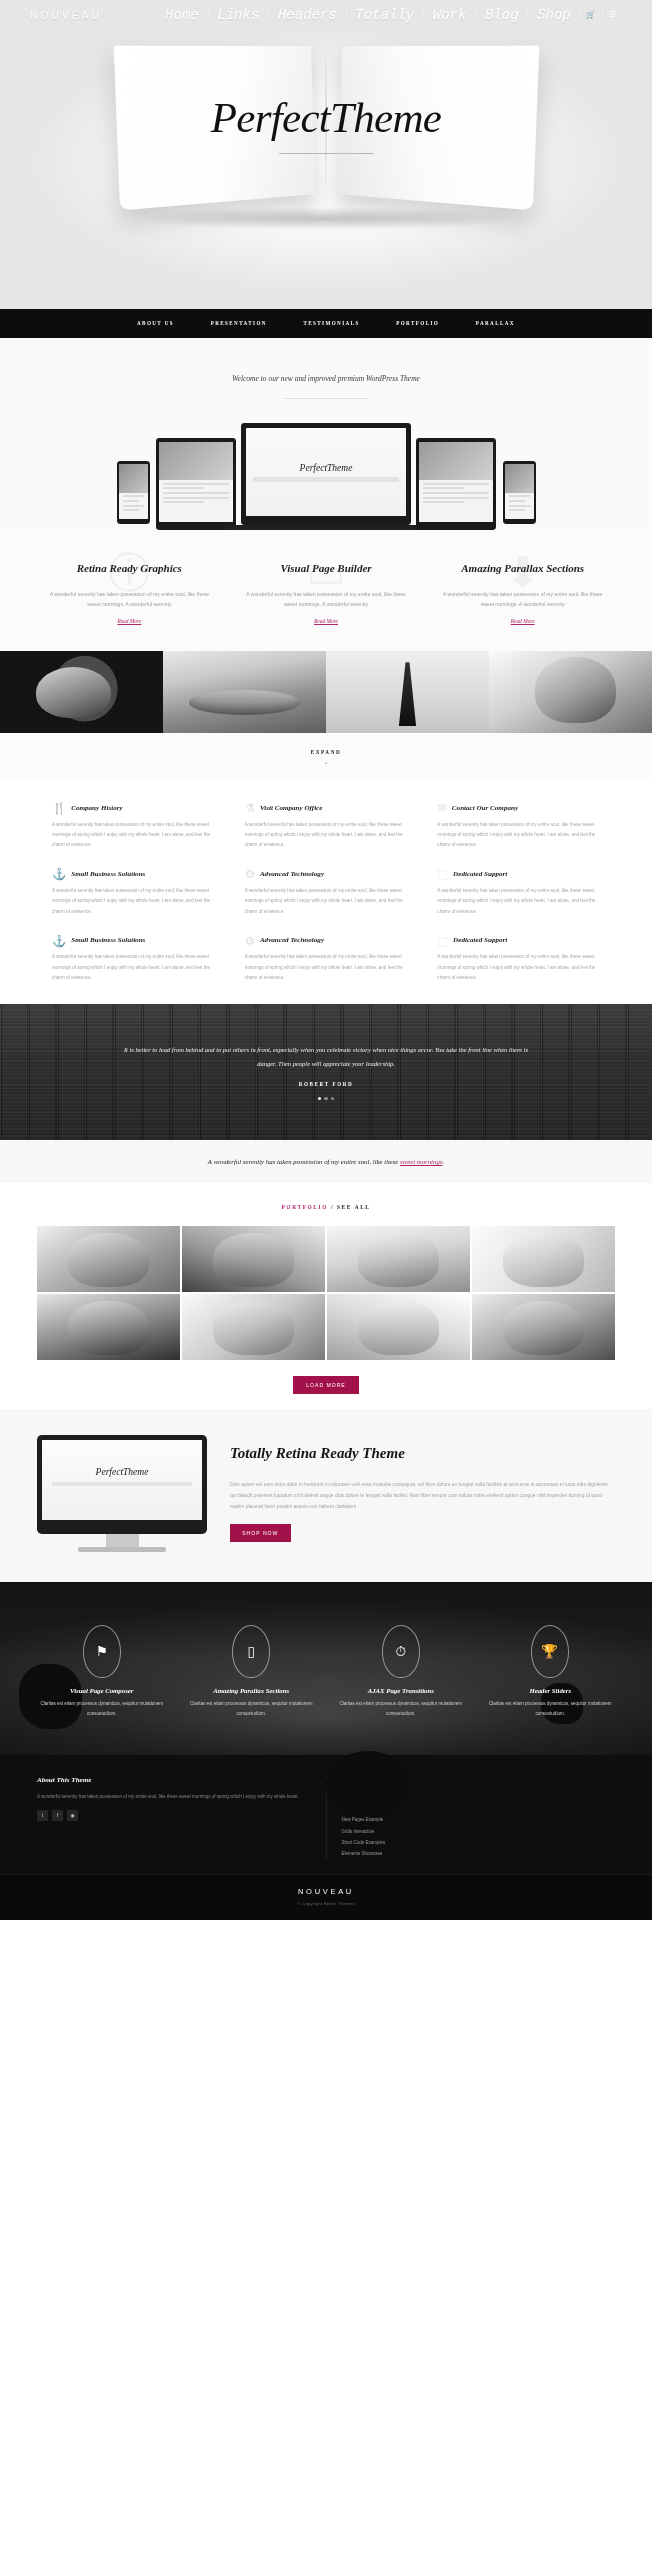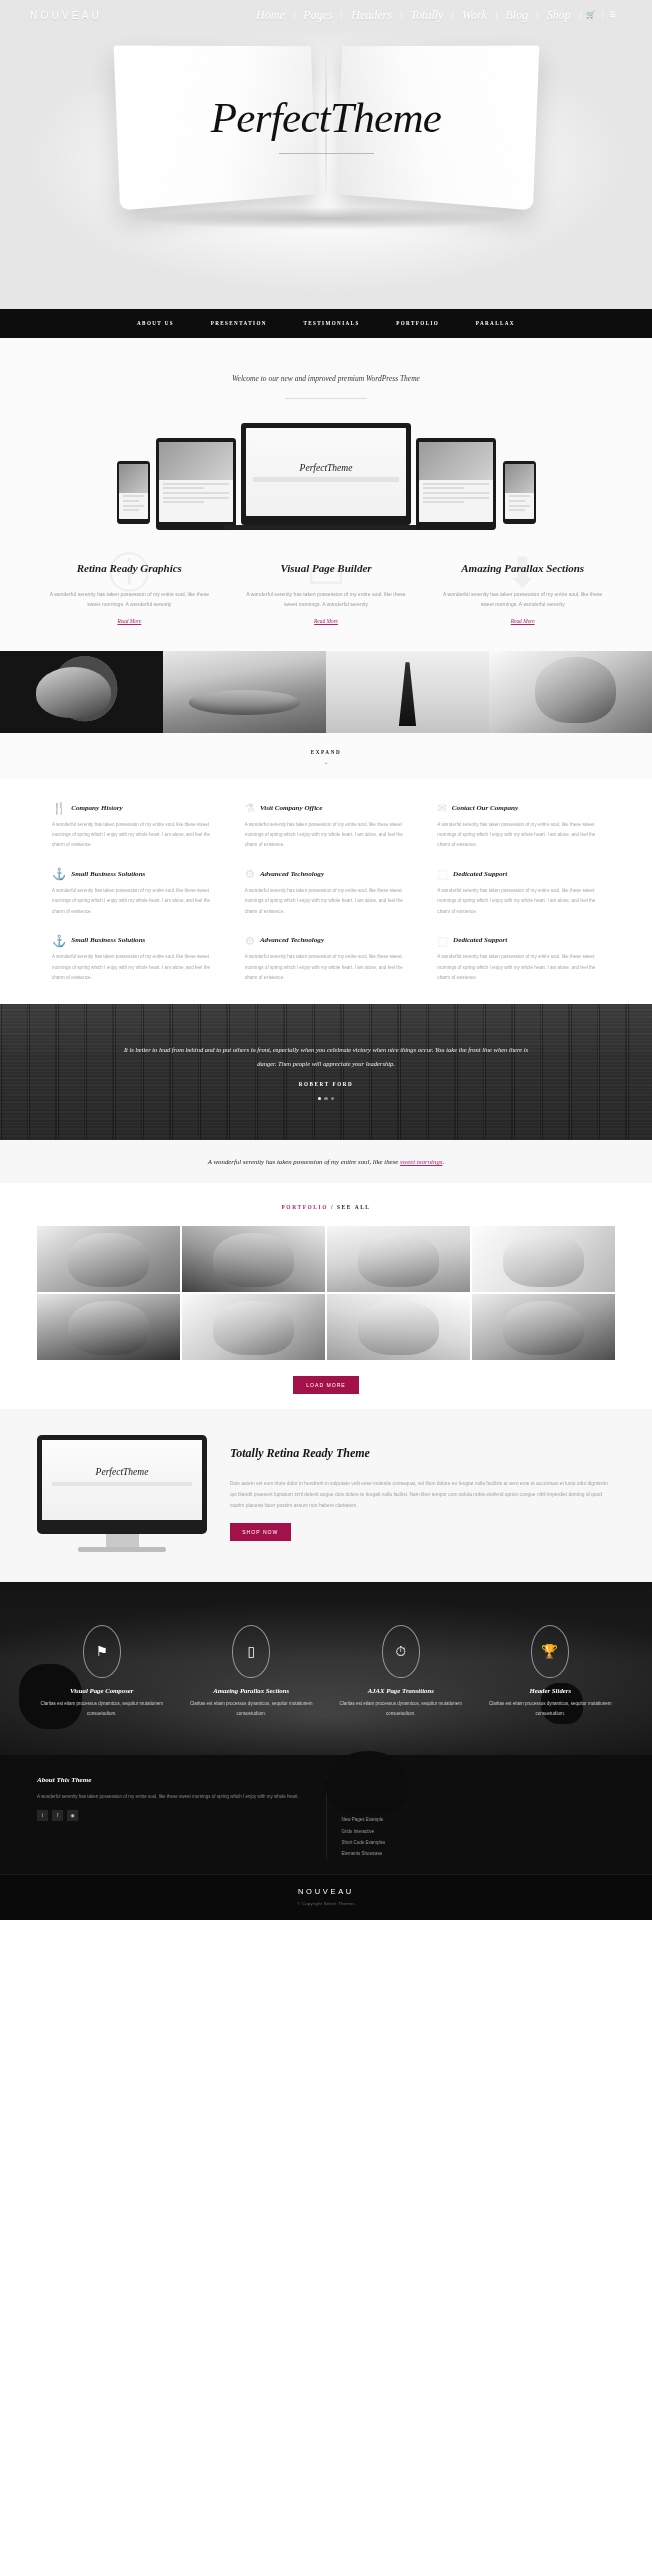--- a/index.html
+++ b/index.html
@@ -57,22 +57,22 @@
   .topbar {
     position:absolute; top:0; left:0; right:0; height:30px; z-index:8;
     display:flex; align-items:center; padding:0 30px;
   }
   .logo {
     font-family:"Liberation Sans", sans-serif; font-size:10.2px; letter-spacing:3.1px;
     color:#fff; text-shadow:0 0.7px 1.4px rgba(0,0,0,.12); font-weight:400;
   }
   .topnav { margin-left:auto; display:flex; align-items:center; gap:0; }
   .topnav a {
-    font-family:Liberation Serif, serif; font-style:italic;
-    font-size:12px; color:#fff; text-decoration:none; padding:0 8.8px;
+    font-family:Liberation Mono, monospace; font-style:italic;
+    font-size:14px; color:#fff; text-decoration:none; padding:0 8.8px;
     border-left:0.7px solid rgba(255,255,255,.45); line-height:8.2px;
     text-shadow:0 0.7px 1.4px rgba(0,0,0,.1);
   }
   .topnav a:first-child { border-left:0; }
   .topnav .ic { padding:0 6.1px; border-left:0.7px solid rgba(255,255,255,.45); color:#fff; font-size:7.5px; line-height:8.2px; }
 
   
   .blacknav {
     background:#0d0d0d; height:28.5px; display:flex; align-items:center;
     justify-content:center; gap:0;
@@ -217,21 +217,21 @@
   
   .retina { background:#f7f7f7; display:flex; align-items:center; padding:26px 37px 30px; gap:23px; }
   .imac { width:170px; flex:none; }
   .imac .body { background:#1d1d1d; border-radius:4.8px; padding:5.4px 5.4px 13.6px; }
   .imac .scr { background:linear-gradient(#fcfcfc,#f0f0f0); height:80px; position:relative; }
   .imac .t { font-family:"Liberation Serif", serif; font-style:italic; font-size:9.5px; color:#171717; text-align:center; padding-top:27px; }
   .imac .bar { height:4.1px; background:#e4e4e4; margin:4.8px 9.5px 0; }
   .imac .neck { width:33px; height:13.6px; background:#c9c9c9; margin:0 auto; }
   .imac .foot { width:88px; height:4.8px; background:#bdbdbd; margin:0 auto; border-radius:2px; }
   .rtx { flex:1; }
-  .rtx h2 { font-family:"Liberation Serif", serif; font-style:italic; font-size:12px; color:#151515; margin-bottom:17px; }
+  .rtx h2 { font-family:"Liberation Serif", serif; font-style:italic; font-size:15px; color:#151515; margin-bottom:17px; }
   .rtx p { font-size:4.9px; line-height:2.25; color:#a3a3a3; }
   .shopnow {
     display:inline-block; margin-top:11.6px; background:#a3114a; color:#fff;
     font-size:5.1px; letter-spacing:1px; padding:6.1px 12.2px; border:0; cursor:pointer;
     font-family:"Liberation Sans", sans-serif;
   }
 
   
   .para {
     position:relative; padding:43px 27px 37px; color:#fff;
@@ -277,21 +277,21 @@
   .botbar .cr { font-size:4.1px; color:#6e6e6e; margin-top:4.8px; letter-spacing:0.3px; }
 </style>
 </head>
 <body>
 
 <section class="hero">
   <div class="topbar">
     <div class="logo">NOUVEAU</div>
     <nav class="topnav">
       <a>Home</a>
-      <a>Pages</a>
+      <a>Links</a>
       <a>Headers</a>
       <a>Totally</a>
       <a>Work</a>
       <a>Blog</a>
       <a>Shop</a>
       <span class="ic">🛒</span>
       <span class="ic">☰</span>
     </nav>
   </div>
 

